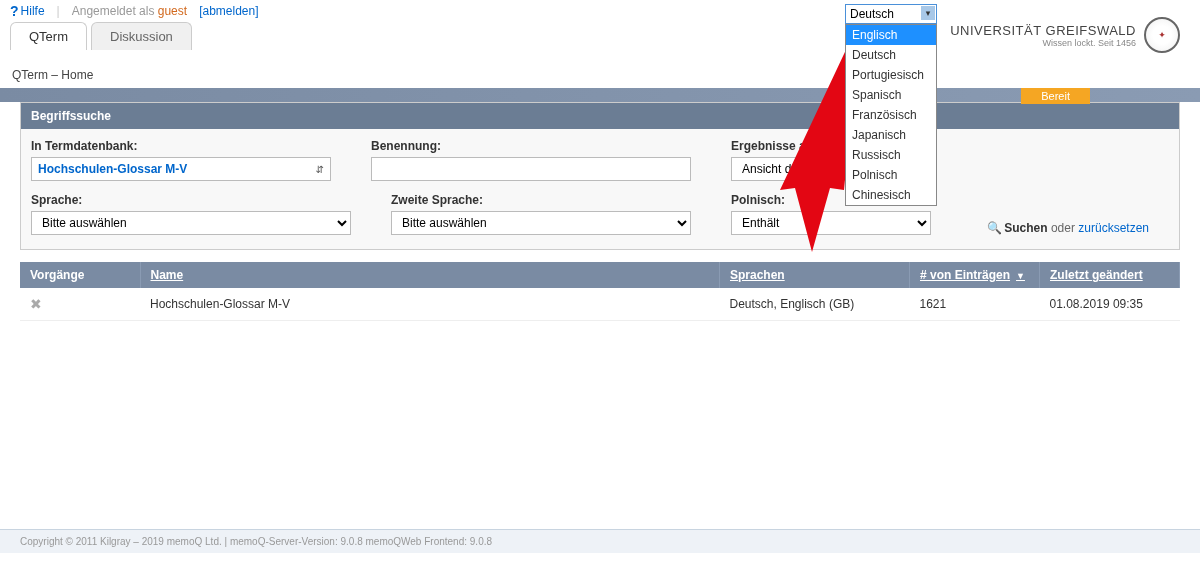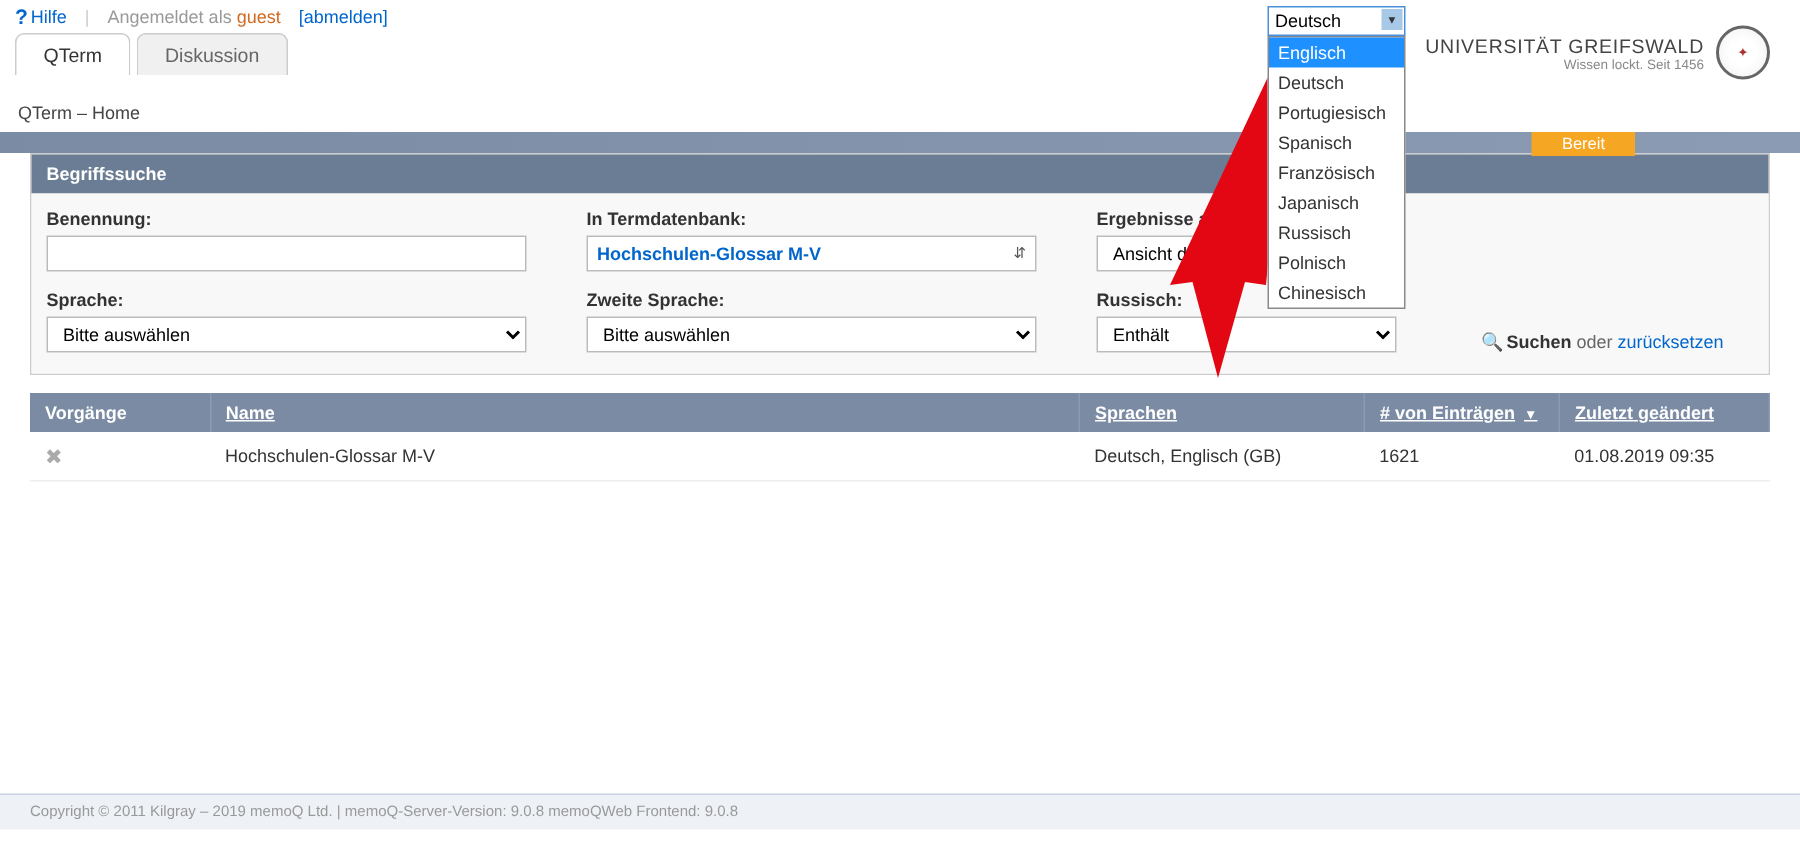--- a/index.html
+++ b/index.html
@@ -130,31 +130,31 @@
 <svg class="red-arrow" width="120" height="240">
   <polygon points="100,0 20,170 35,168 52,232 70,168 84,170" fill="#e30613"></polygon>
 </svg>
 
 <div class="content">
 
   <div class="panel">
     <div class="panel-head">Begriffssuche</div>
     <div class="panel-body">
       <div class="search-row">
-        <div class="field field-name">
-          <label>Benennung:</label>
-          <input type="text" value="" style="">
-        </div>
         <div class="field field-db">
           <label>In Termdatenbank:</label>
           <div class="selectish db-select">
             <span>Hochschulen-Glossar M-V</span>
             <span class="arrows">⇵</span>
           </div>
         </div>
+        <div class="field field-name">
+          <label>Benennung:</label>
+          <input type="text" value="" style="">
+        </div>
         <div class="field field-view">
           <label>Ergebnisse anzeigen in:</label>
           <select>
             <option>Ansicht durchsuchen/bearbeiten</option>
           </select>
         </div>
       </div>
       <div class="search-row" style="margin-bottom:4px;">
         <div class="field field-lang">
           <label>Sprache:</label>
@@ -162,21 +162,21 @@
             <option>Bitte auswählen</option>
           </select>
         </div>
         <div class="field field-lang2">
           <label>Zweite Sprache:</label>
           <select>
             <option>Bitte auswählen</option>
           </select>
         </div>
         <div class="field field-type">
-          <label>Russisch:</label>
+          <label>Polnisch:</label>
           <select>
             <option>Enthält</option>
           </select>
         </div>
         <div class="actions" style="flex:1; align-self:flex-end;">
           <a href="#" class="search-link"><span>Suchen</span></a>
           <span class="oder"> oder </span>
           <a href="#">zurücksetzen</a>
         </div>
       </div>

